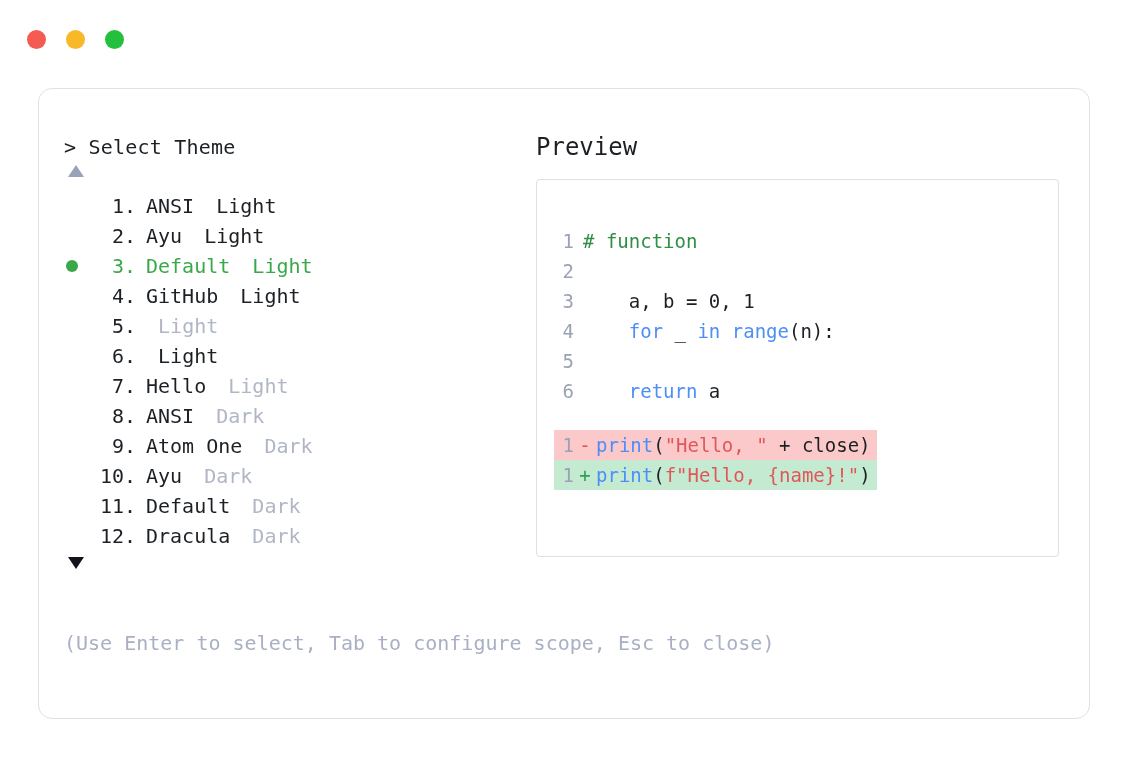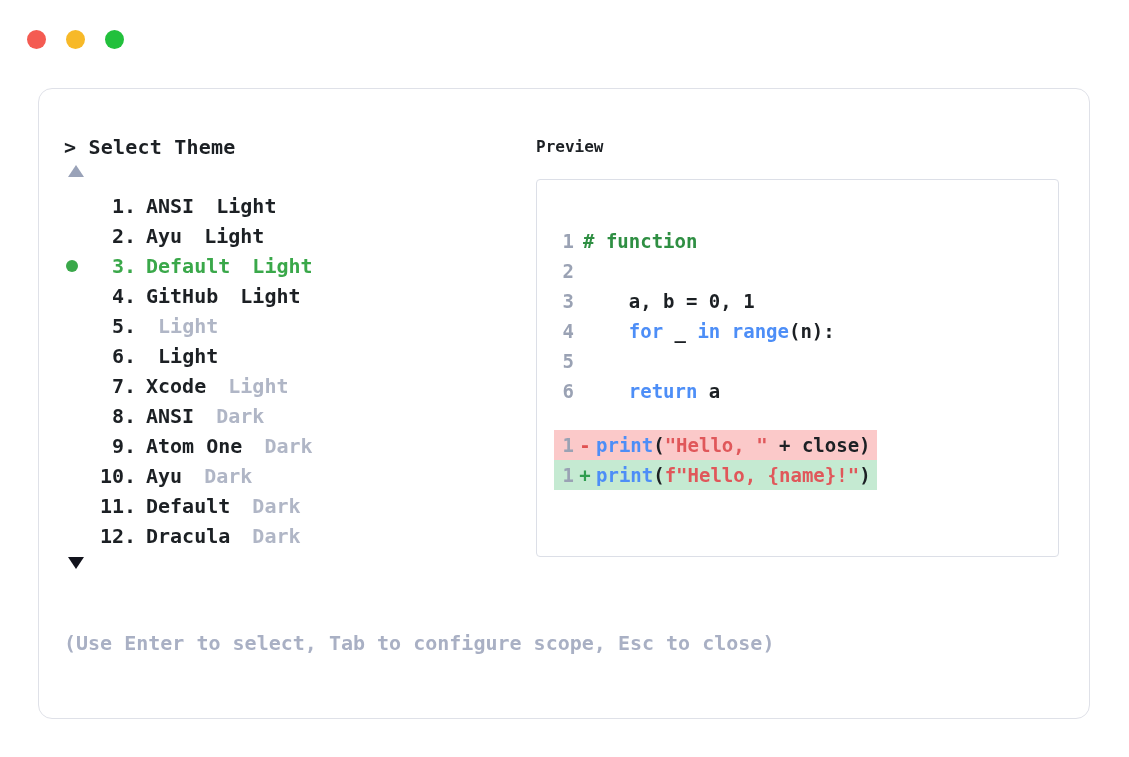--- a/index.html
+++ b/index.html
@@ -26,21 +26,21 @@
     --preview-border:#dcdfe7;
   }
   html,body{margin:0;padding:0;}
   body{
     width:1129px;height:757px;
     background:var(--bg);
     font-family:"DejaVu Sans Mono","Liberation Mono",monospace;
     overflow:hidden;
     -webkit-font-smoothing:antialiased;
   }
-  .app{position:relative;width:1129px;height:609px;font-weight:bold;}
+  .app{position:relative;width:1129px;height:609px;}
 
   
   .traffic{
     position:absolute;left:27px;top:30px;
     display:flex;gap:20px;align-items:center;
   }
   .dot{width:19px;height:19px;border-radius:50%;}
   .dot.red{background:#f45b52;}
   .dot.yellow{background:#f7b928;}
   .dot.green{background:#22c03c;}
@@ -109,21 +109,21 @@
     position:absolute;left:25px;top:540px;
     font-size:20px;line-height:28px;
     color:var(--hint);white-space:pre;text-align:center;
   }
 
   
   .right{
     position:absolute;left:497px;top:44px;width:530px;
   }
   .preview-label{
-    font-size:16px;line-height:28px;color:var(--text);white-space:pre;
+    font-size:24px;line-height:28px;color:var(--text);white-space:pre;
   }
   .preview-box{
     margin-top:18px;
     box-sizing:border-box;
     width:523px;height:378px;
     border:1.5px solid var(--preview-border);
     border-radius:4px;
     background:#fff;
     position:relative;
     overflow:hidden;
@@ -177,21 +177,21 @@
         <div class="arrow-row">
           <span class="arrow-up"></span>
         </div>
         <div class="list" id="theme-list">
             <div class="row"><span class="bullet-cell"></span><span class="num">1.</span><span class="name">ANSI</span><span class="name"> </span><span class="name" style="padding-left: 0px;">Light</span></div>
             <div class="row"><span class="bullet-cell"></span><span class="num">2.</span><span class="name">Ayu</span><span class="name"> </span><span class="name" style="padding-left: 0px;">Light</span></div>
             <div class="row selected"><span class="bullet-cell"><span class="bullet"></span></span><span class="num">3.</span><span class="name">Default</span><span class="name"> </span><span class="name" style="padding-left: 0px;">Light</span></div>
             <div class="row"><span class="bullet-cell"></span><span class="num">4.</span><span class="name">GitHub</span><span class="name"> </span><span class="name" style="padding-left: 0px;">Light</span></div>
             <div class="row"><span class="bullet-cell"></span><span class="num">5.</span><span class="name"> </span><span class="suffix">Light</span></div>
             <div class="row"><span class="bullet-cell"></span><span class="num">6.</span><span class="name"> </span><span class="name" style="padding-left: 0px;">Light</span></div>
-            <div class="row"><span class="bullet-cell"></span><span class="num">7.</span><span class="name">Xcode</span><span class="name"> </span><span class="suffix">Light</span></div>
+            <div class="row"><span class="bullet-cell"></span><span class="num">7.</span><span class="name">Hello</span><span class="name"> </span><span class="suffix">Light</span></div>
             <div class="row"><span class="bullet-cell"></span><span class="num">8.</span><span class="name">ANSI</span><span class="name"> </span><span class="suffix">Dark</span></div>
             <div class="row"><span class="bullet-cell"></span><span class="num">9.</span><span class="name">Atom One</span><span class="name"> </span><span class="suffix">Dark</span></div>
             <div class="row"><span class="bullet-cell"></span><span class="num">10.</span><span class="name">Ayu</span><span class="name"> </span><span class="suffix">Dark</span></div>
             <div class="row"><span class="bullet-cell"></span><span class="num">11.</span><span class="name">Default</span><span class="name"> </span><span class="suffix">Dark</span></div>
             <div class="row"><span class="bullet-cell"></span><span class="num">12.</span><span class="name">Dracula</span><span class="name"> </span><span class="suffix">Dark</span></div>
           </div>
         <div class="arrow-row">
           <span class="arrow-down"></span>
         </div>
       </div>

